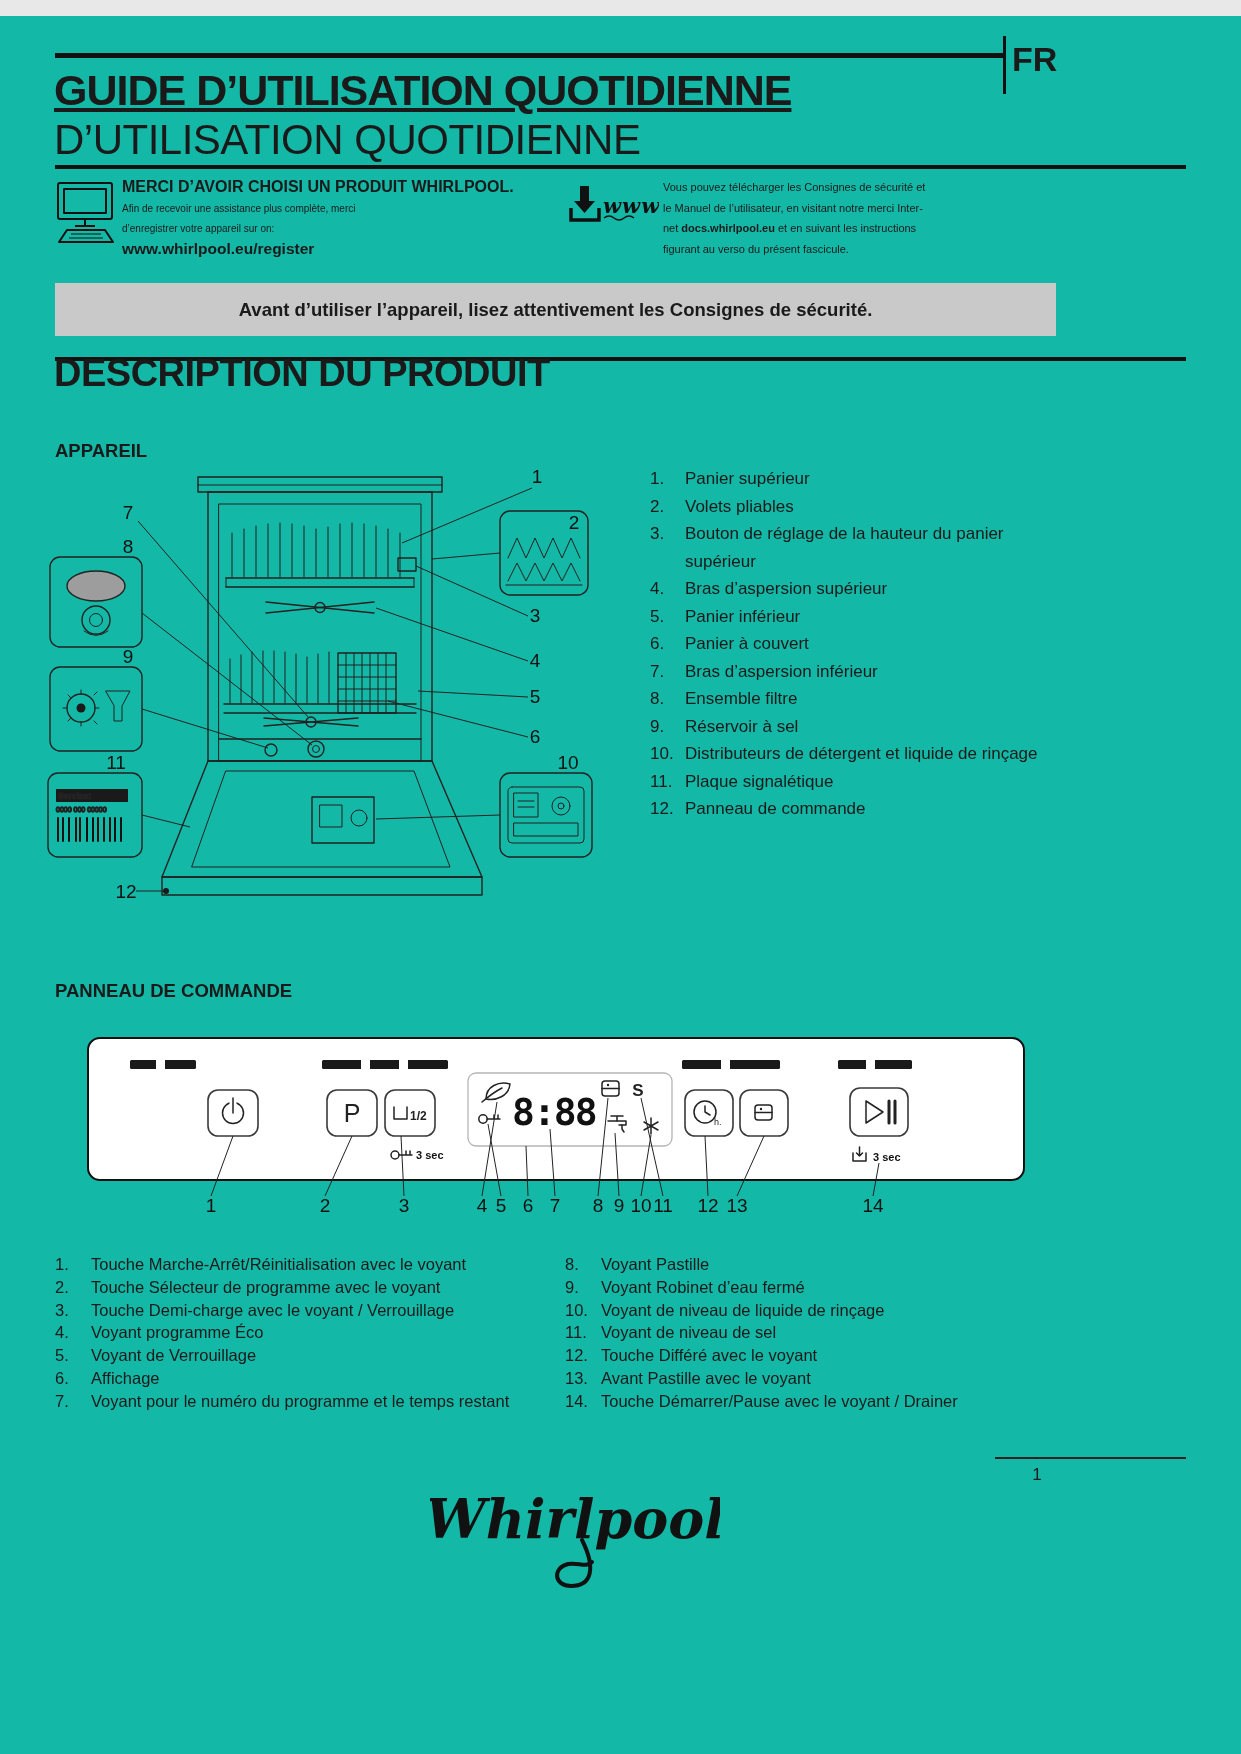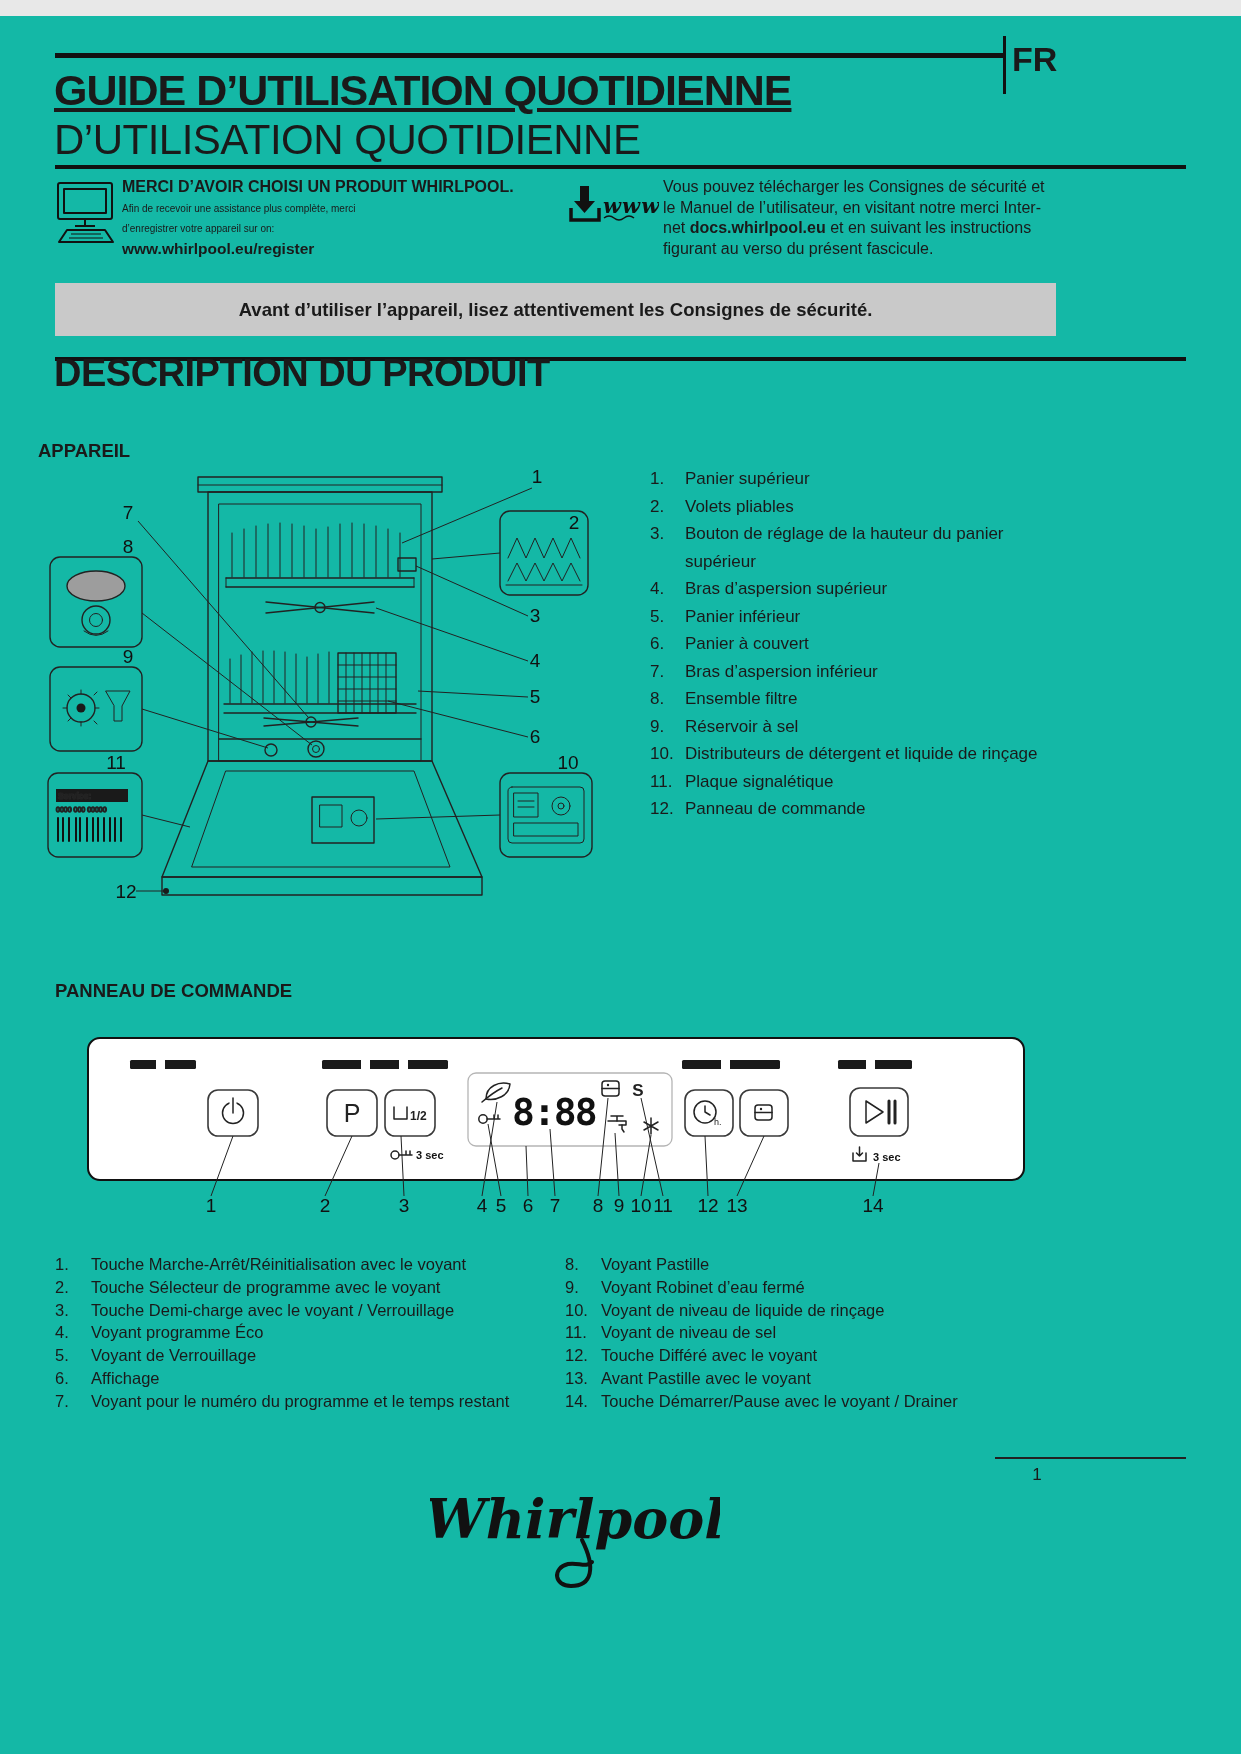--- a/index.html
+++ b/index.html
@@ -19,33 +19,33 @@
   #title-rule { left: 55px; top: 149px; width: 1131px; height: 4px; }
 
   #register-icon { left: 55px; top: 164px; width: 62px; height: 66px; }
   #register-text { left: 122px; top: 162px; width: 420px; }
   .reg-head { font-size: 16px; font-weight: bold; margin-bottom: 3px; white-space: nowrap; }
   .reg-line { font-size: 10px; line-height: 20px; white-space: nowrap; }
   .reg-link { font-size: 15.5px; line-height: 20px; font-weight: bold; white-space: nowrap; }
 
   #download-icon { left: 567px; top: 168px; width: 92px; height: 48px; }
   #download-text { left: 663px; top: 161px; width: 400px; }
-  .dl-line { font-size: 16px; line-height: 20.5px; white-space: nowrap; }
+  .dl-line { font-size: 11px; line-height: 20.5px; white-space: nowrap; }
   .dl-line .b { font-weight: bold; }
 
   #banner {
     left: 55px; top: 267px; width: 1001px; height: 53px;
     background: #c9c9c9; display: flex; align-items: center; justify-content: center;
     font-size: 18.5px; font-weight: bold;
   }
 
   #desc-rule  { left: 55px; top: 341px; width: 1131px; height: 4px; }
   #desc-title { left: 54px; top: 336px; font-size: 38px; font-weight: bold; letter-spacing: -0.5px; }
 
-  #appareil-h { left: 38px; top: 424px; font-size: 18.5px; font-weight: bold; }
+  #appareil-h { left: 55px; top: 424px; font-size: 18.5px; font-weight: bold; }
   #appliance-svg { left: 40px; top: 445px; width: 600px; height: 460px; }
 
   #parts { left: 650px; top: 449px; width: 440px; font-size: 17px; line-height: 27.5px; }
   .part { display: flex; }
   .pnum { width: 35px; flex: none; }
   .plabel { display: block; }
   .part:nth-child(3) .plabel { max-width: 352px; }
 
   #panneau-h { left: 55px; top: 964px; font-size: 18.5px; font-weight: bold; }
   #panel-svg { left: 85px; top: 1012px; width: 945px; height: 190px; }

